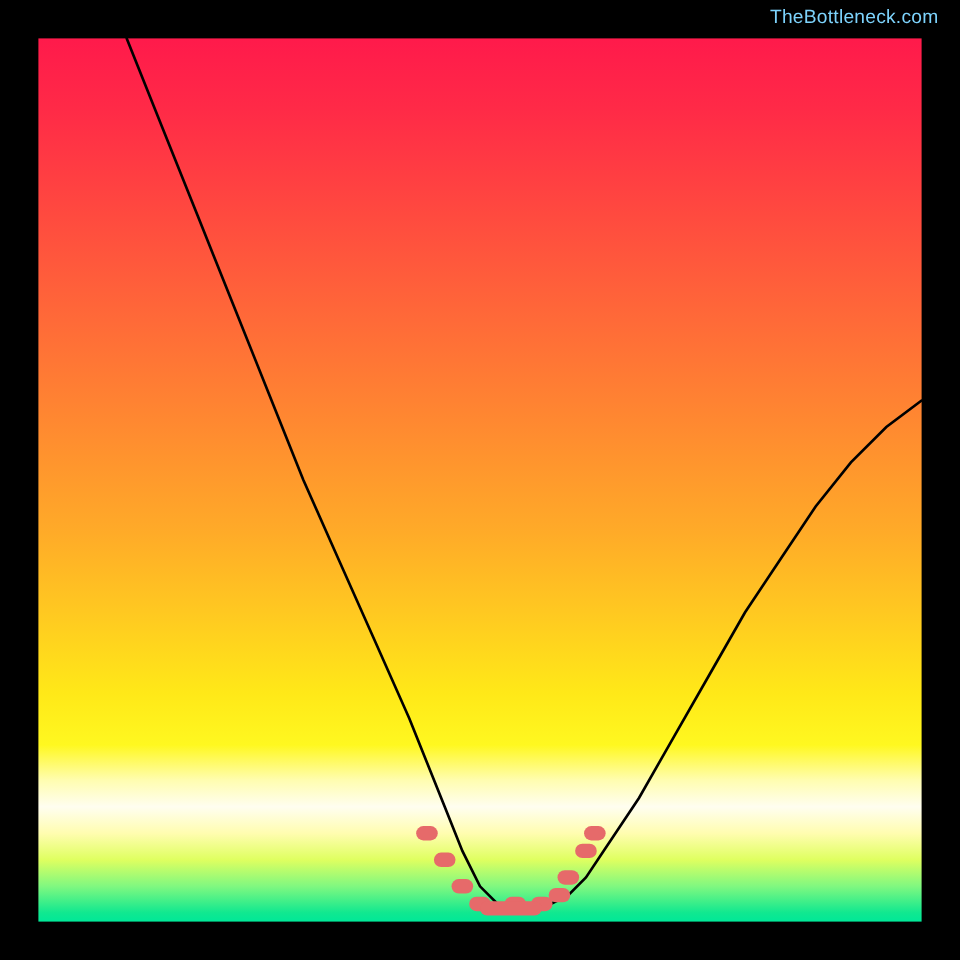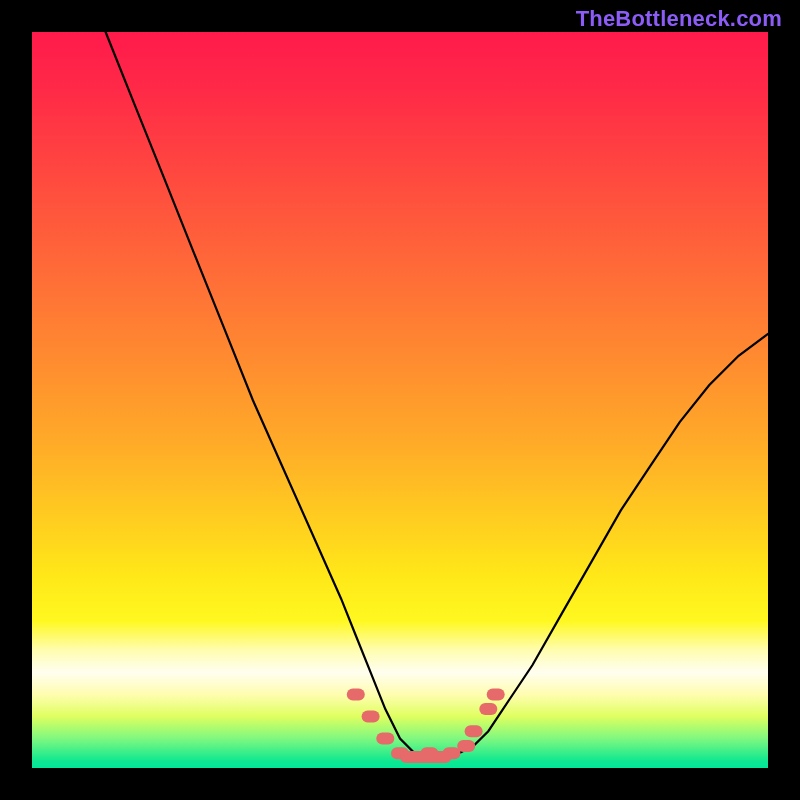--- a/index.html
+++ b/index.html
@@ -42,24 +42,24 @@
       #dfff60 93%,
       #80f880 96%,
       #10e890 99%,
       #00e898 100%
     );
   }
   .watermark {
     position: absolute;
     top: 6px;
     right: 18px;
-    color: #8b5cf6;
-    font-size: 22px;
+    color: #7dd3fc;
+    font-size: 16px;
     letter-spacing: 0.2px;
-    font-weight: 700;
+    font-weight: 400;
     z-index: 10;
   }
   svg.curve {
     position: absolute;
     top: 0;
     left: 0;
     width: 736px;
     height: 736px;
     overflow: visible;
   }

